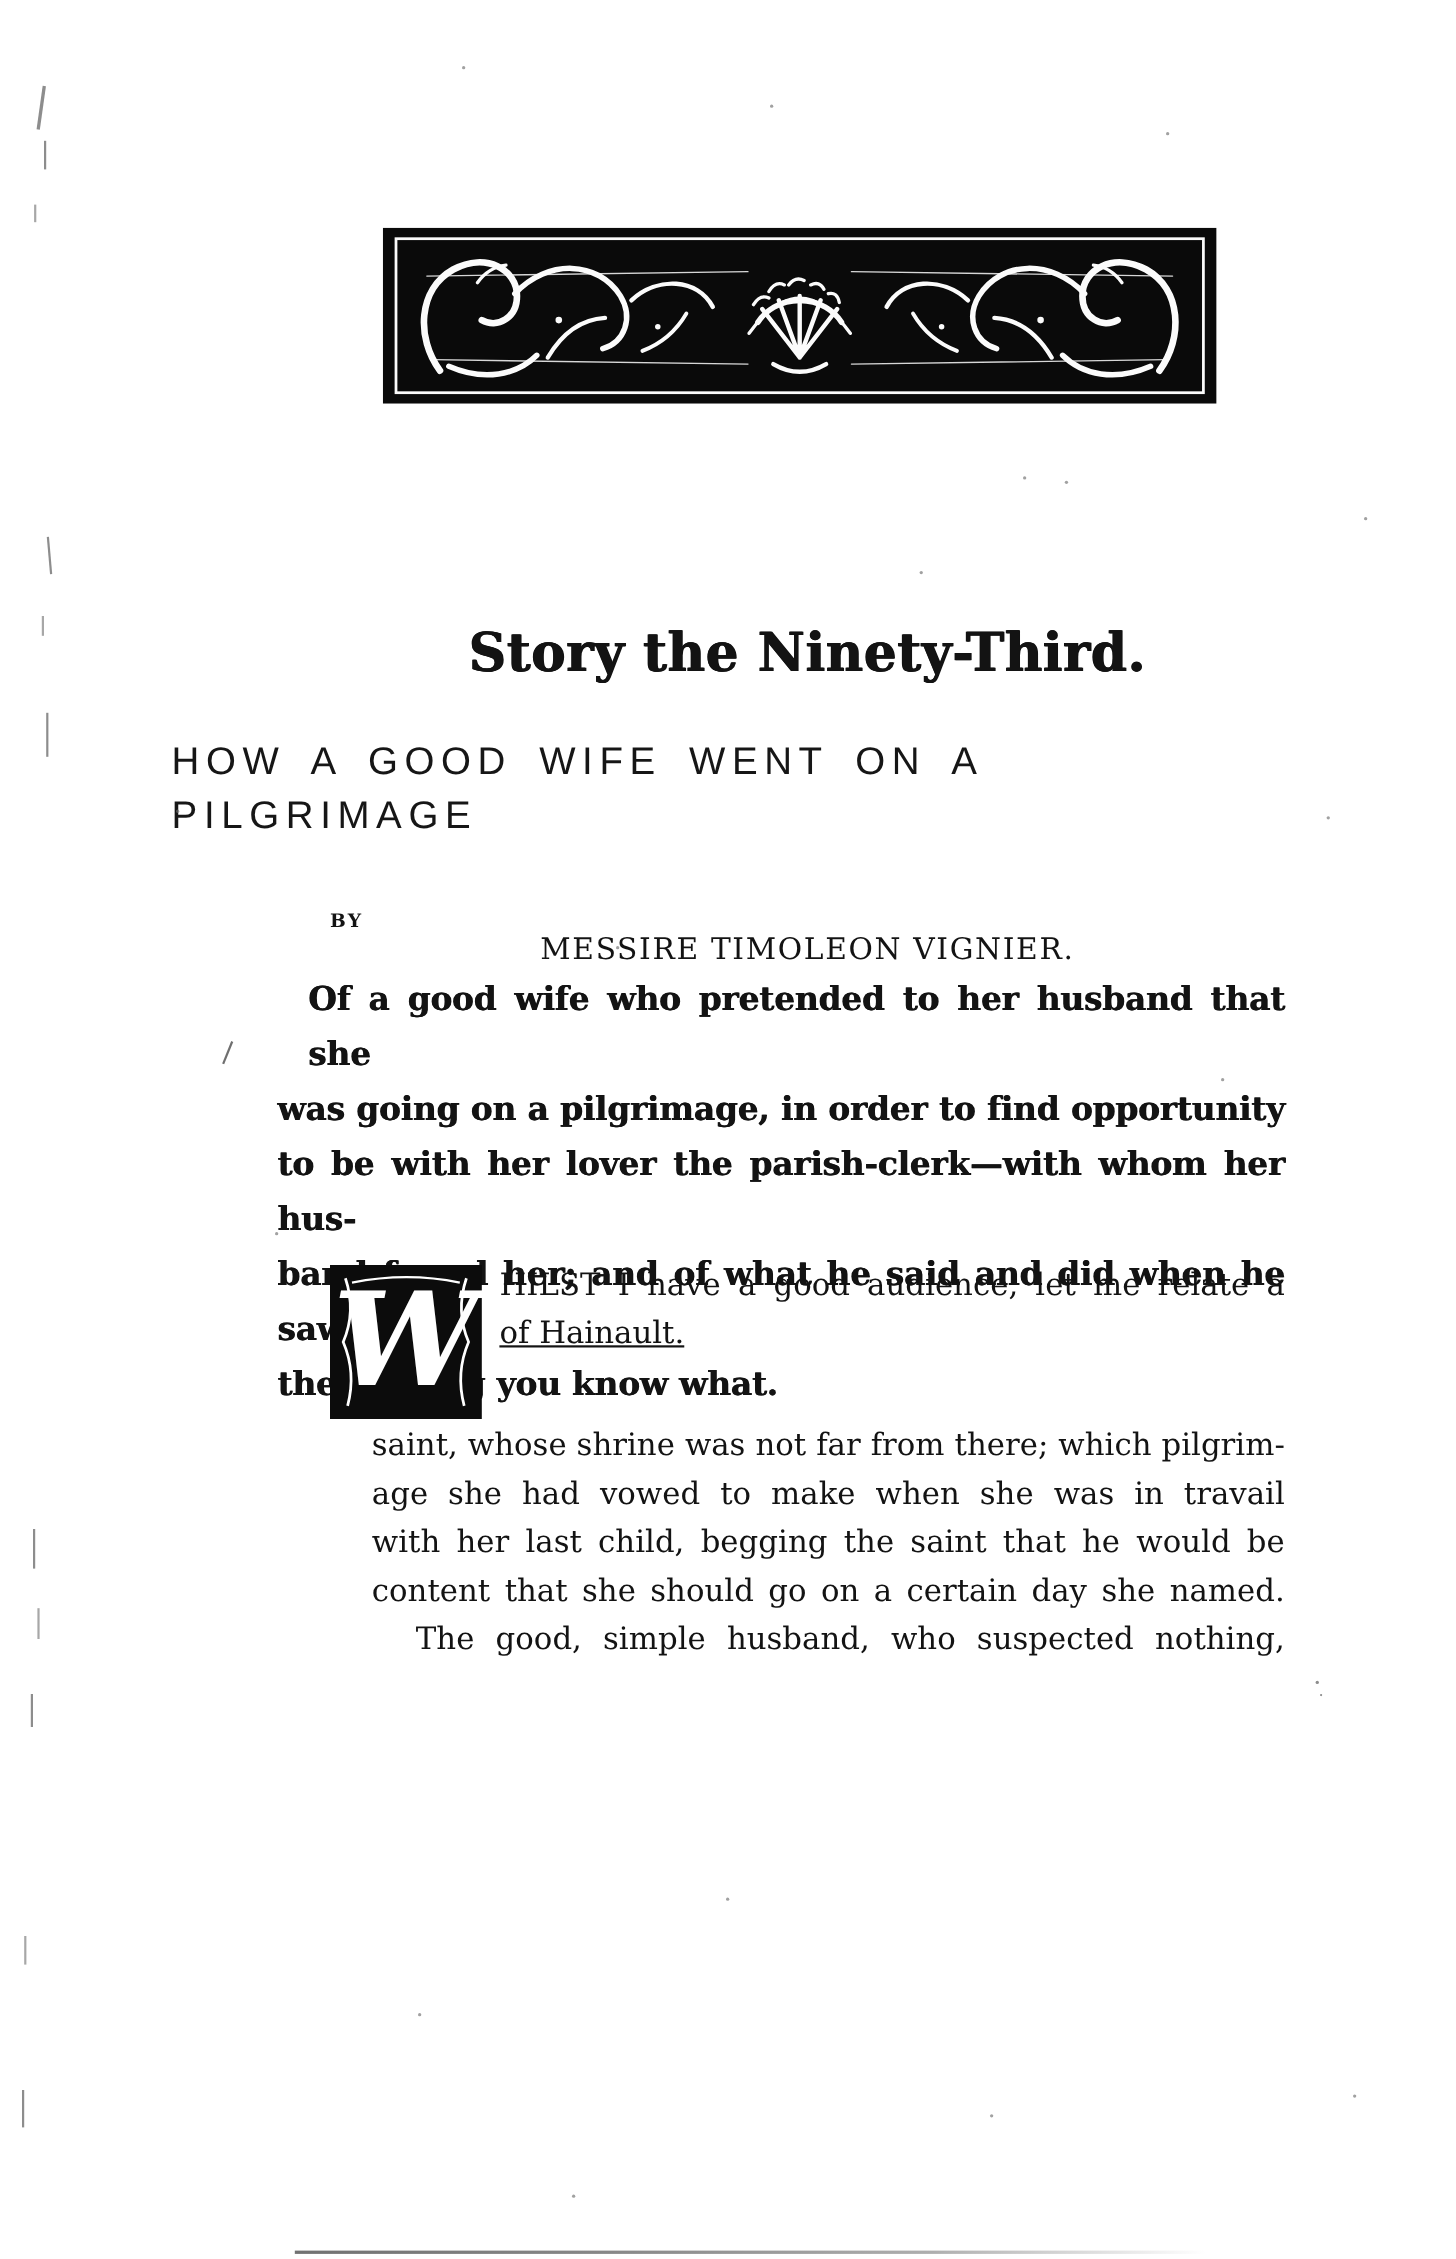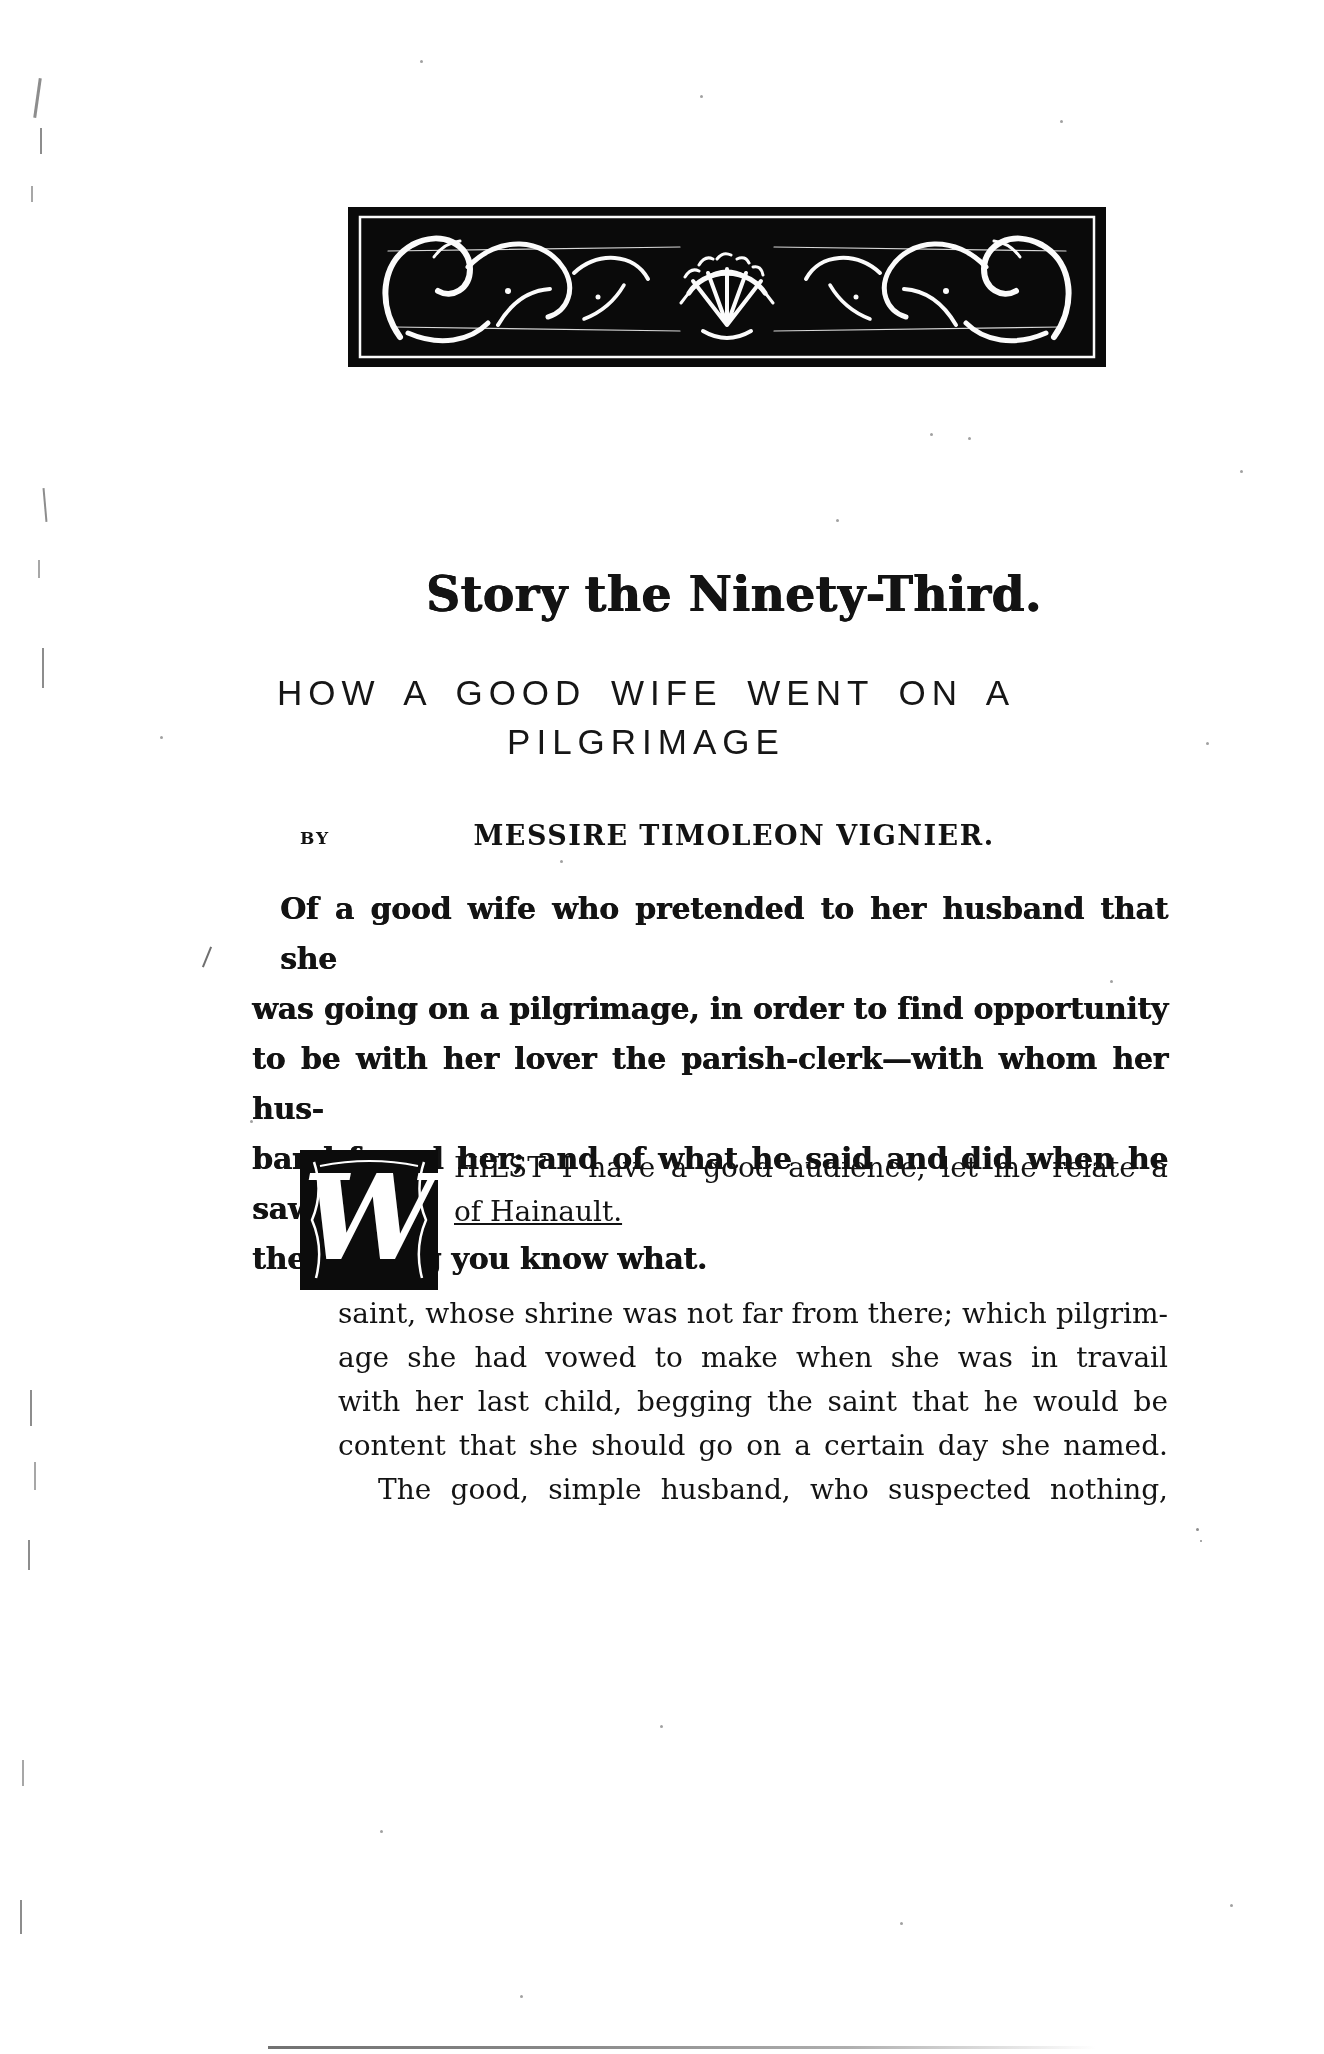--- a/index.html
+++ b/index.html
@@ -21,36 +21,36 @@
   .story-title{
     position:absolute;left:300px;top:566px;width:868px;
     text-align:center;
     font-size:47px;font-weight:700;
     letter-spacing:0.5px;
     text-shadow:0.7px 0 0 currentColor, -0.4px 0 0 currentColor;
     transform:scaleY(1.04);
   }
   
   .heading{
-    position:absolute;left:144px;top:668px;width:1004px;
-    text-align:center;
+    position:absolute;left:156px;top:668px;width:1004px;
+    text-align:left;
     font-family:"Liberation Sans", sans-serif;
     font-size:35px;line-height:49px;
     letter-spacing:6px;word-spacing:9px;
     color:#161616;
   }
   .byline{
     position:absolute;left:300px;top:828px;width:868px;
     text-align:left;
     font-size:17px;font-weight:700;letter-spacing:2px;
   }
   .author{
-    position:absolute;left:300px;top:820px;width:868px;
+    position:absolute;left:300px;top:848px;width:868px;
     text-align:center;
-    font-size:27px;letter-spacing:1.5px;font-weight:bold;
+    font-size:27px;letter-spacing:1.5px;
   }
   
   .summary{
     position:absolute;left:252px;top:884px;width:916px;
     font-size:30px;font-weight:700;line-height:50px;
     letter-spacing:-0.3px;
     text-shadow:0.5px 0 0 currentColor;
   }
   .sum-line{text-align:justify;text-align-last:justify;}
   .sum-line.first{padding-left:28px;}

